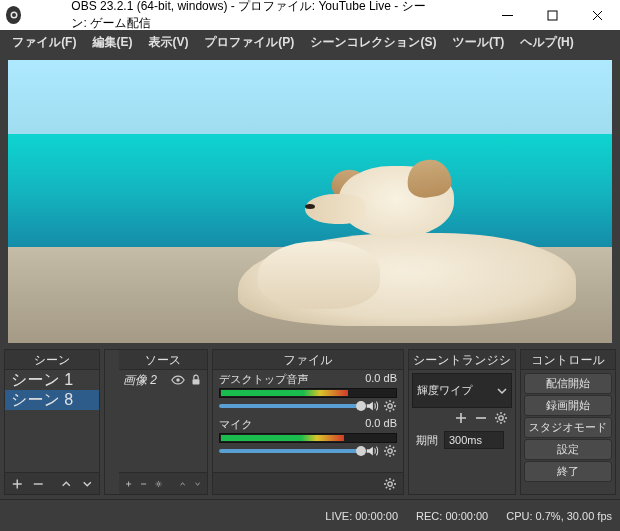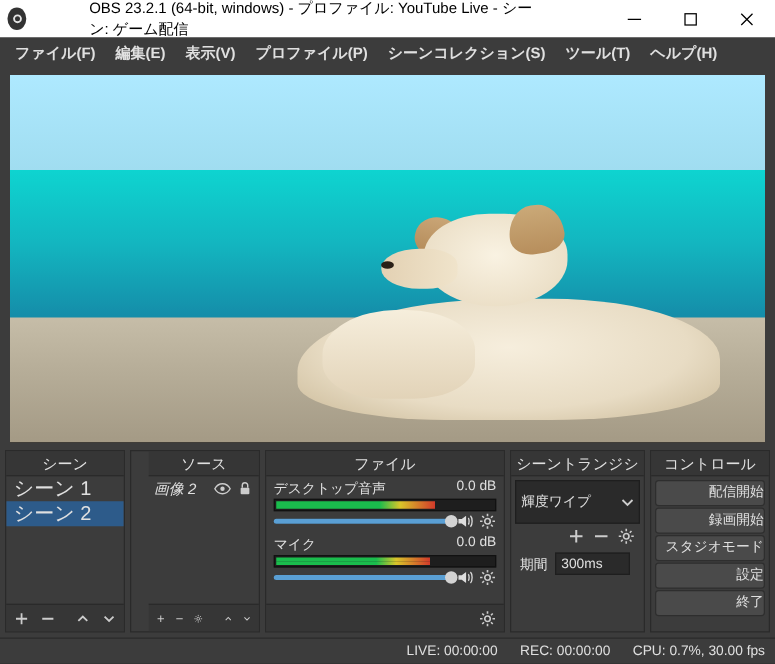--- a/index.html
+++ b/index.html
@@ -195,25 +195,25 @@
   .trans-row { display:flex; align-items:center; gap:6px; padding: 3px 4px; font-size:11px;text-align:right;}
   .spin {
     width:60px; height:18px; background:#2a2a2a; border:1px solid #1e1e1e;
     display:flex; align-items:center; padding:0 4px; font-size:11px;
   }
   
   .controls { width: 96px; }
   .ctrl-btn {
     height:21px; margin:1px 3px; background:#4a4a4a;
     border:1px solid #2e2e2e; border-radius:3px;
-    text-align:right; line-height:19px; font-size:11px;
+    text-align:center; line-height:19px; font-size:11px;
   }
   
   .statusbar {
-    height: 21px; background:#3c3c3c; border-top:1px solid #2a2a2a;
+    height: 32px; background:#3c3c3c; border-top:1px solid #2a2a2a;
     display:flex; align-items:center; justify-content:flex-end;
     padding: 0 8px; gap: 18px; font-size:11px;
   }
   svg { display:block; }
 </style>
 </head>
 <body>
 
 <div class="titlebar">
   <div class="icon">
@@ -269,21 +269,21 @@
     </div>
   </div>
 </div>
 
 <div class="docks">
 
   <div class="panel scenes">
     <div class="panel-header">シーン</div>
     <div class="panel-body">
       <div class="list-row">シーン 1</div>
-      <div class="list-row selected">シーン 2</div>
+      <div class="list-row selected">シーン 8</div>
     </div>
     <div class="panel-footer">
       <svg class="ficon" viewBox="0 0 14 14">
           <path d="M7 2v10M2 7h10" stroke="#ccc" stroke-width="1.6"></path>
         </svg>
       <svg class="ficon" viewBox="0 0 14 14">
           <path d="M2 7h10" stroke="#ccc" stroke-width="1.6"></path>
         </svg>
       <div class="spacer"></div>
       <svg class="ficon" viewBox="0 0 14 14">

